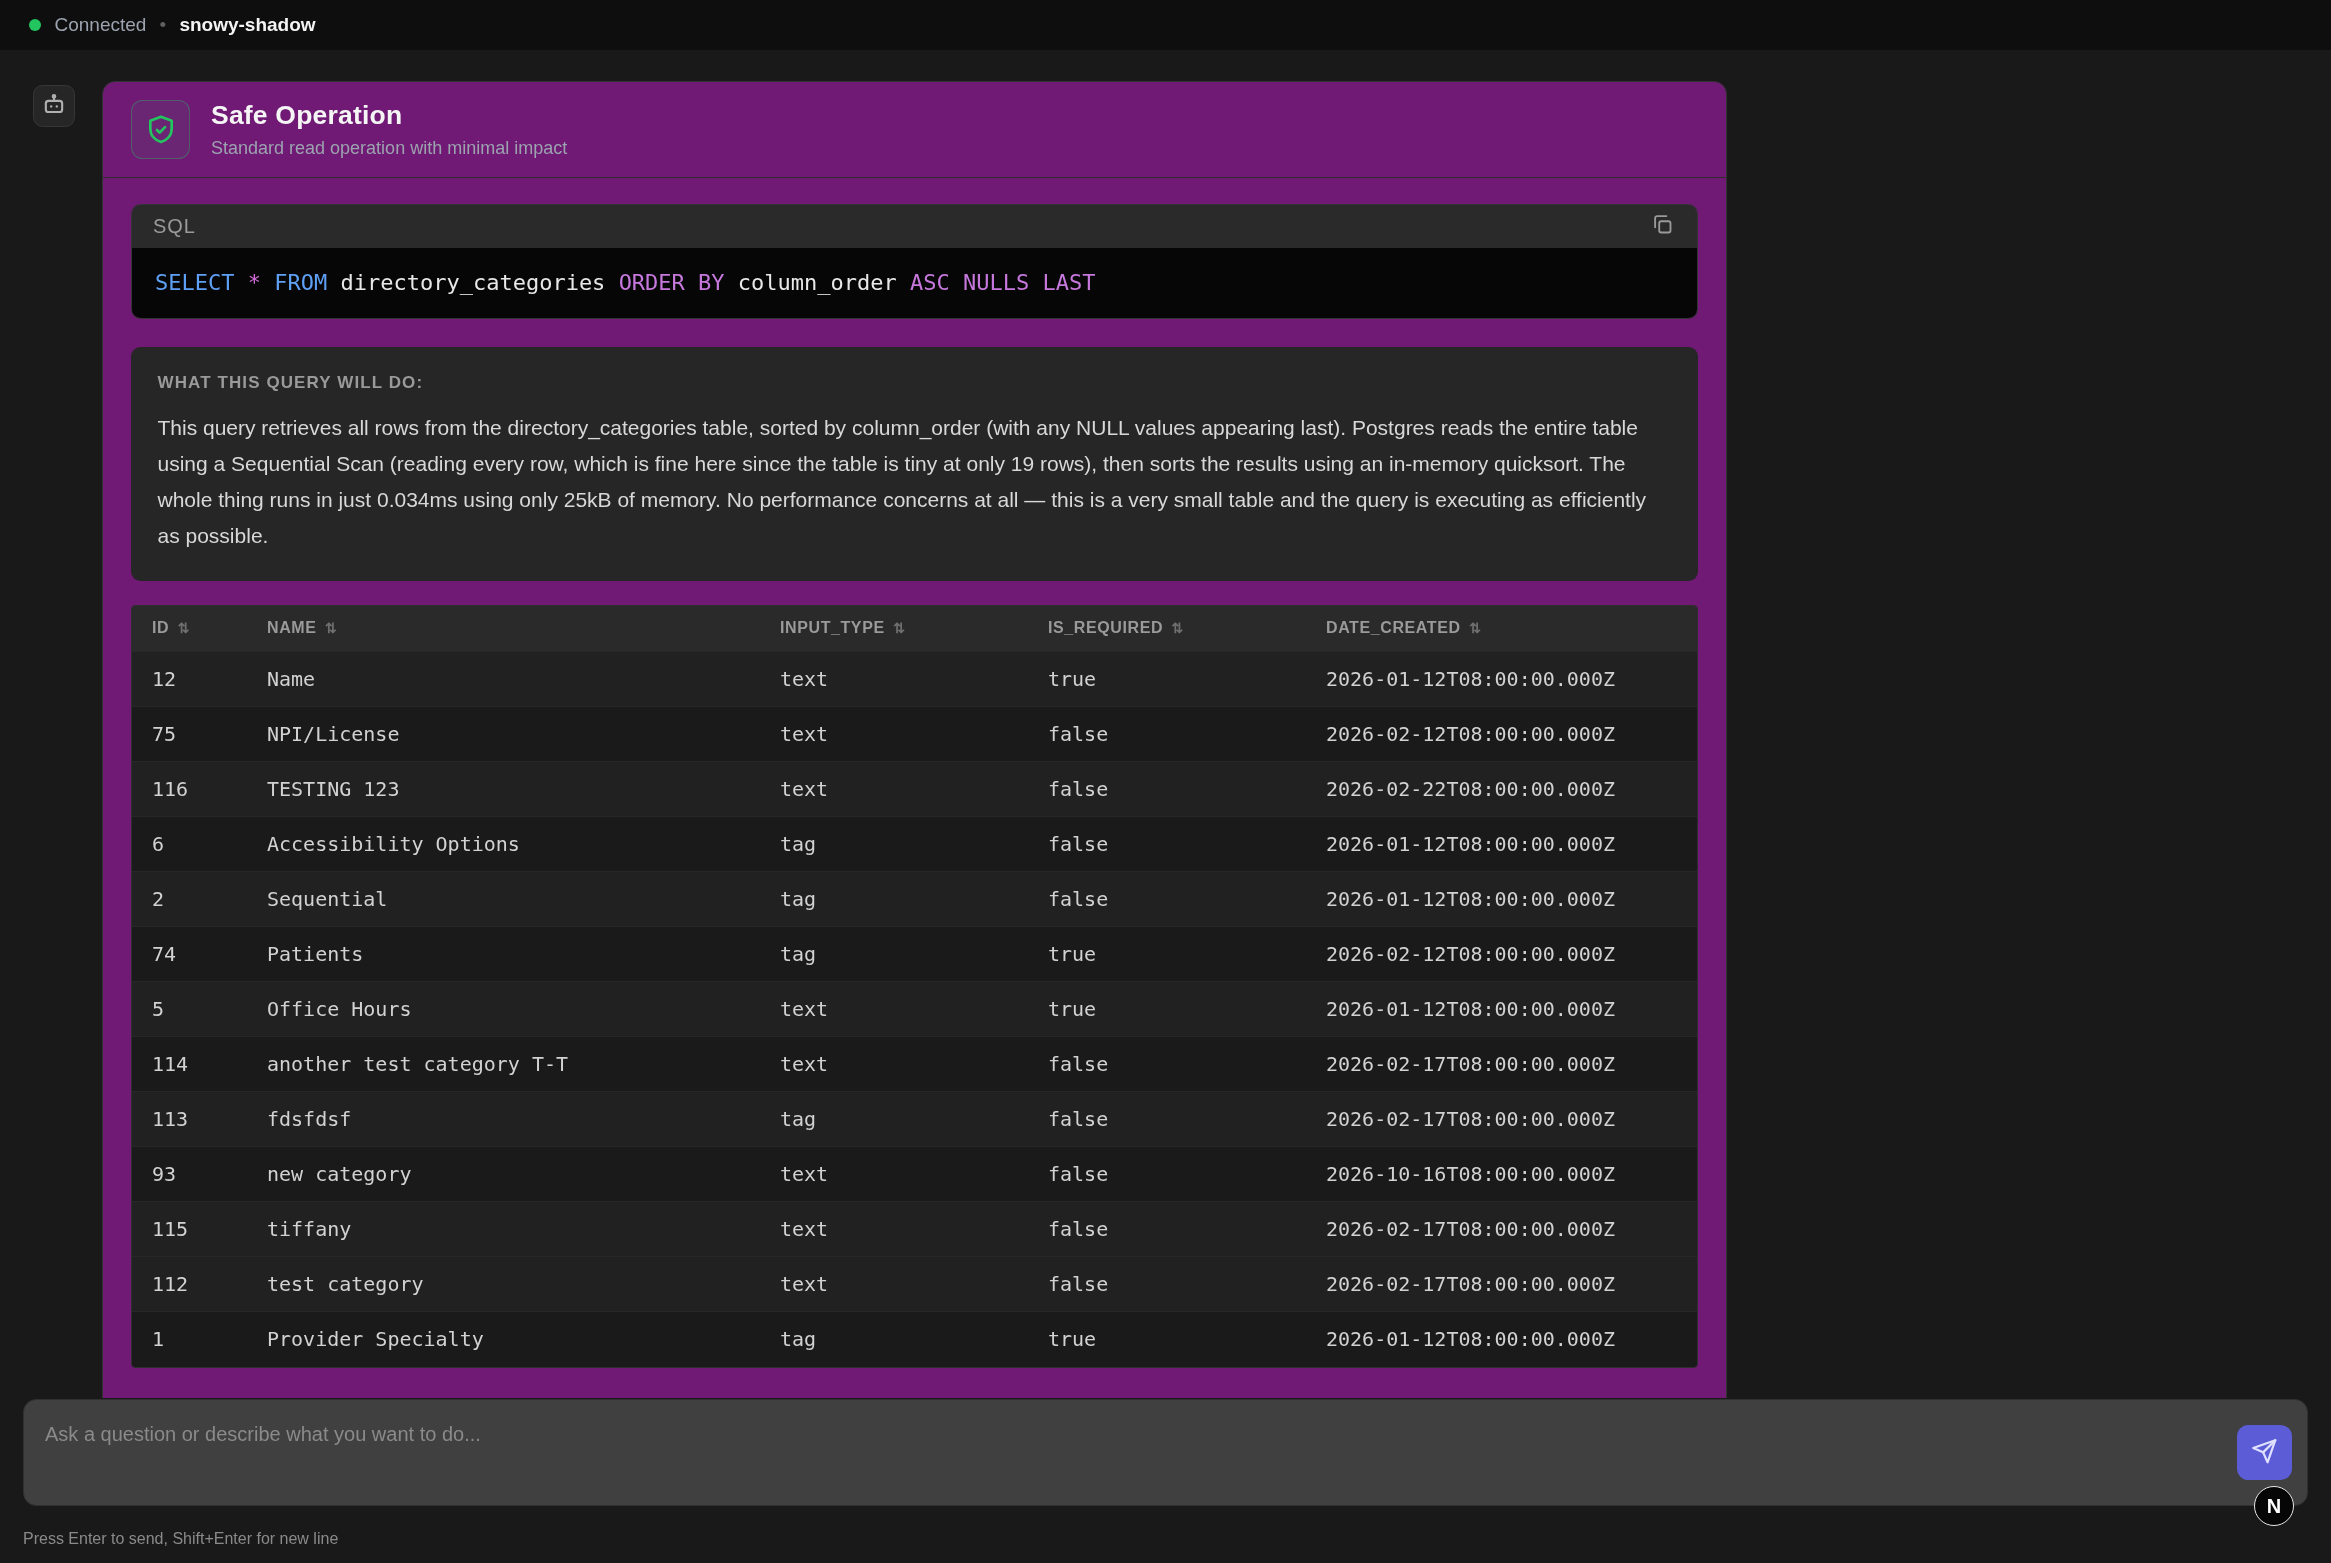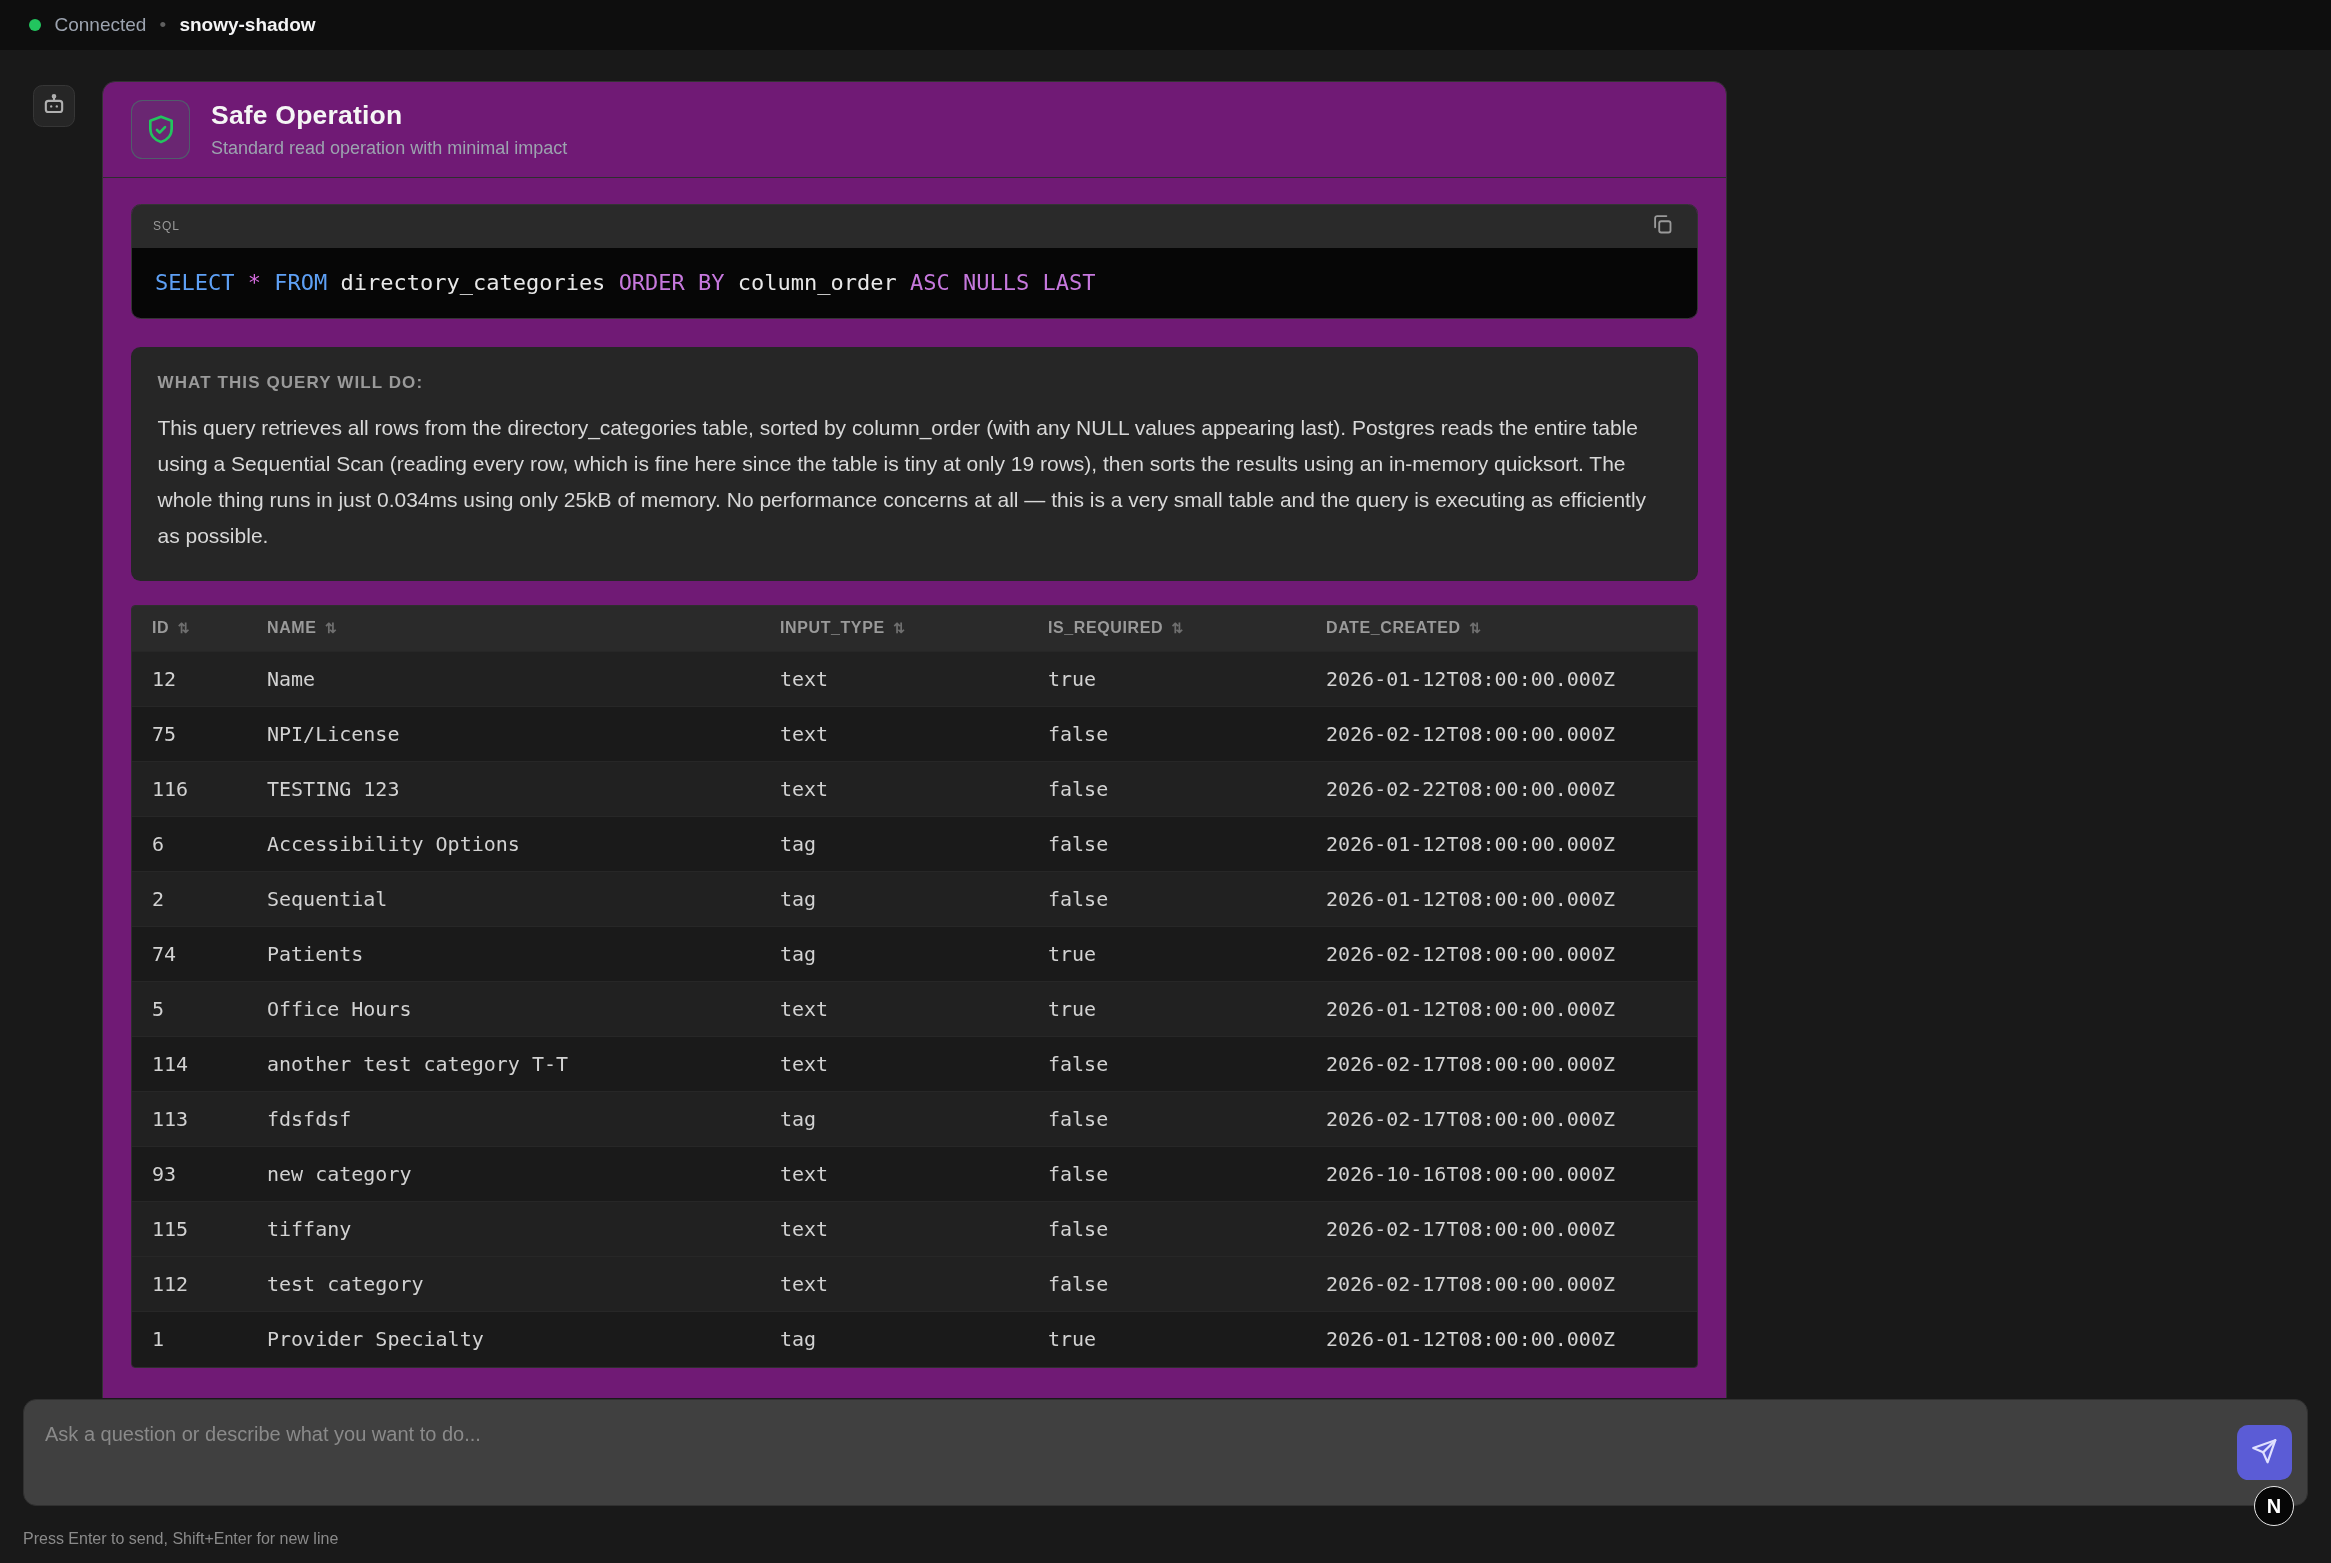--- a/index.html
+++ b/index.html
@@ -48,21 +48,21 @@
   .card-title { font-size:26.5px; font-weight:700; color:#f5f5f5; letter-spacing:0.2px; }
   .card-subtitle { font-size:18px; color:#9ca3af; margin-top:6.6px; }
   .card-body { padding:25.6px 28px 0 28px; }
 
   
   .sql-block { border:0.9px solid #343434; border-radius:9.5px; overflow:hidden; }
   .sql-header {
     height:43px; background:#2a2a2a; display:flex; align-items:center;
     justify-content:space-between; padding:0 21px;
   }
-  .sql-label { font-size:12px; color:#9a9a9a; letter-spacing:0.9px; }
+  .sql-label { font-size:20px; color:#9a9a9a; letter-spacing:0.9px; }
   .copy-btn {
     background:none; border:none; cursor:pointer; padding:1.9px;
     display:flex; align-items:center; justify-content:center;
   }
   .sql-code {
     height:70px; background:#060606; display:flex; align-items:center;
     padding:0 23px; font-family:"DejaVu Sans Mono", monospace;
     font-size:22px; white-space:pre;
   }
   .kw-blue   { color:#5ea0f5; }

